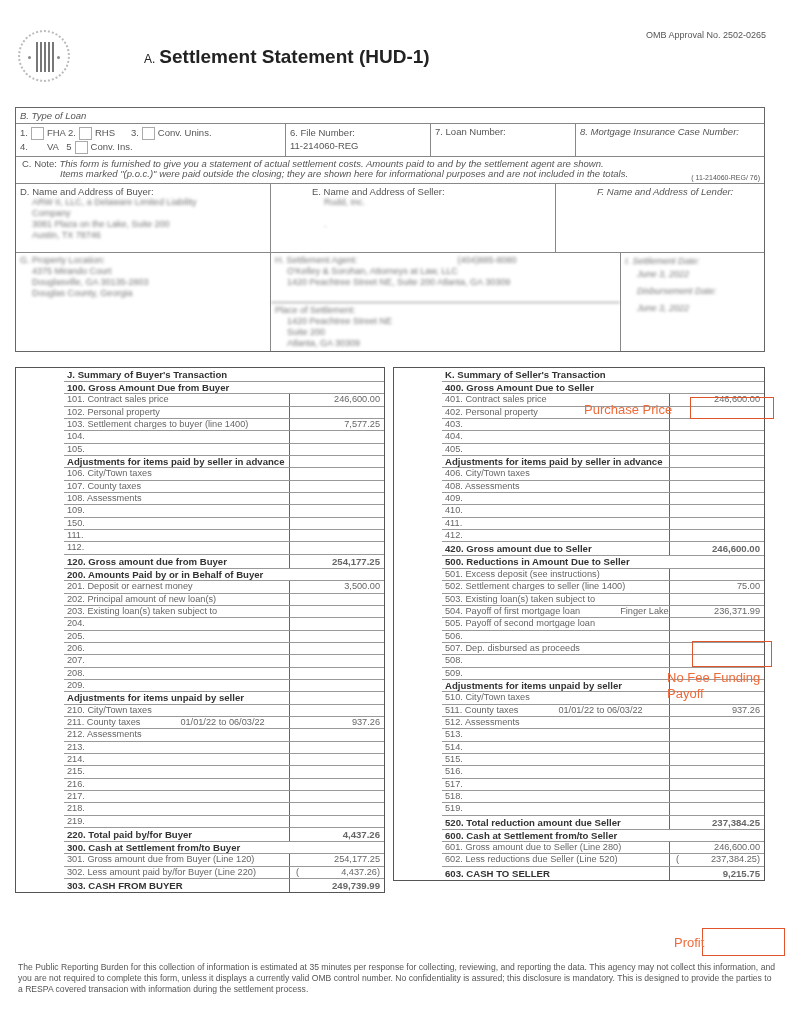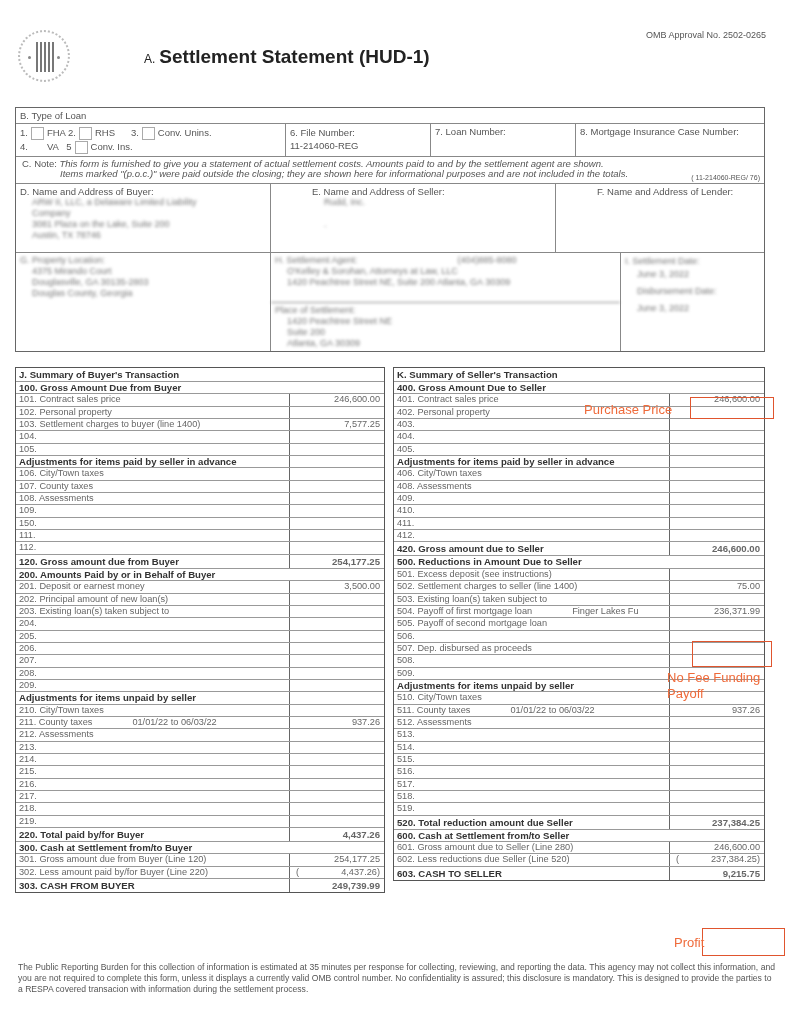--- a/index.html
+++ b/index.html
@@ -12,27 +12,27 @@
           background:repeating-linear-gradient(90deg,#777 0 2px,transparent 2px 4px); }
   .seal .dot { position:absolute; top:24px; width:3px; height:3px; background:#888; border-radius:50%; }
   .title { left:144px; top:46px; font-size:19px; font-weight:bold; color:#222; }
   .title .pre { font-size:12px; font-weight:normal; margin-right:4px; }
   .omb { right:34px; top:30px; font-size:9px; color:#555; }
 
   .frame { left:15px; width:750px; border:1px solid #666; box-sizing:border-box; }
   .lbl { font-size:9.5px; color:#555; }
   .row { display:flex; border-bottom:1px solid #888; }
   .cell { box-sizing:border-box; padding:2px 4px; border-right:1px solid #888; }
-  .cell:last-child { border-right:none; }
+  .cell:last-child { border-right:none;font-style:italic; }
   .chk { display:inline-block; width:11px; height:11px; border:1px solid #aaa; vertical-align:middle; margin:0 3px; }
   .note { font-size:9.5px; color:#555; padding:2px 6px; line-height:10px; border-bottom:1px solid #888; position:relative; }
   .note i { font-style:italic; }
   .blur { filter:blur(1.6px); color:#777; font-size:9px; line-height:11px; }
 
-  .tbl { position:absolute; top:367px; border:1px solid #555; box-sizing:border-box; }
+  .tbl { position:absolute; top:367px; border:1px solid #555; box-sizing:border-box;padding-left:48px; }
   .tbl .r { display:flex; height:11.35px; border-bottom:1px solid #999; font-size:9.2px; line-height:11.35px; }
   .tbl .r:last-child { border-bottom:none; }
   .tbl .d { flex:1; padding-left:3px; color:#666; white-space:nowrap; overflow:hidden; }
   .tbl .v { width:95px; text-align:right; padding-right:4px; border-left:1px solid #666; color:#666; box-sizing:border-box; position:relative; }
   .tbl .paren { position:absolute; left:6px; }
   .tbl .h { font-weight:bold; color:#333; font-size:9.6px; }
   .tbl .hb { font-weight:bold; color:#333; font-size:9.6px; height:13px; line-height:13px; }
   .tbl .extra { display:inline-block; margin-left:40px; }
 
   .anno { position:absolute; border:1.5px solid #e0552e; box-sizing:border-box; }

